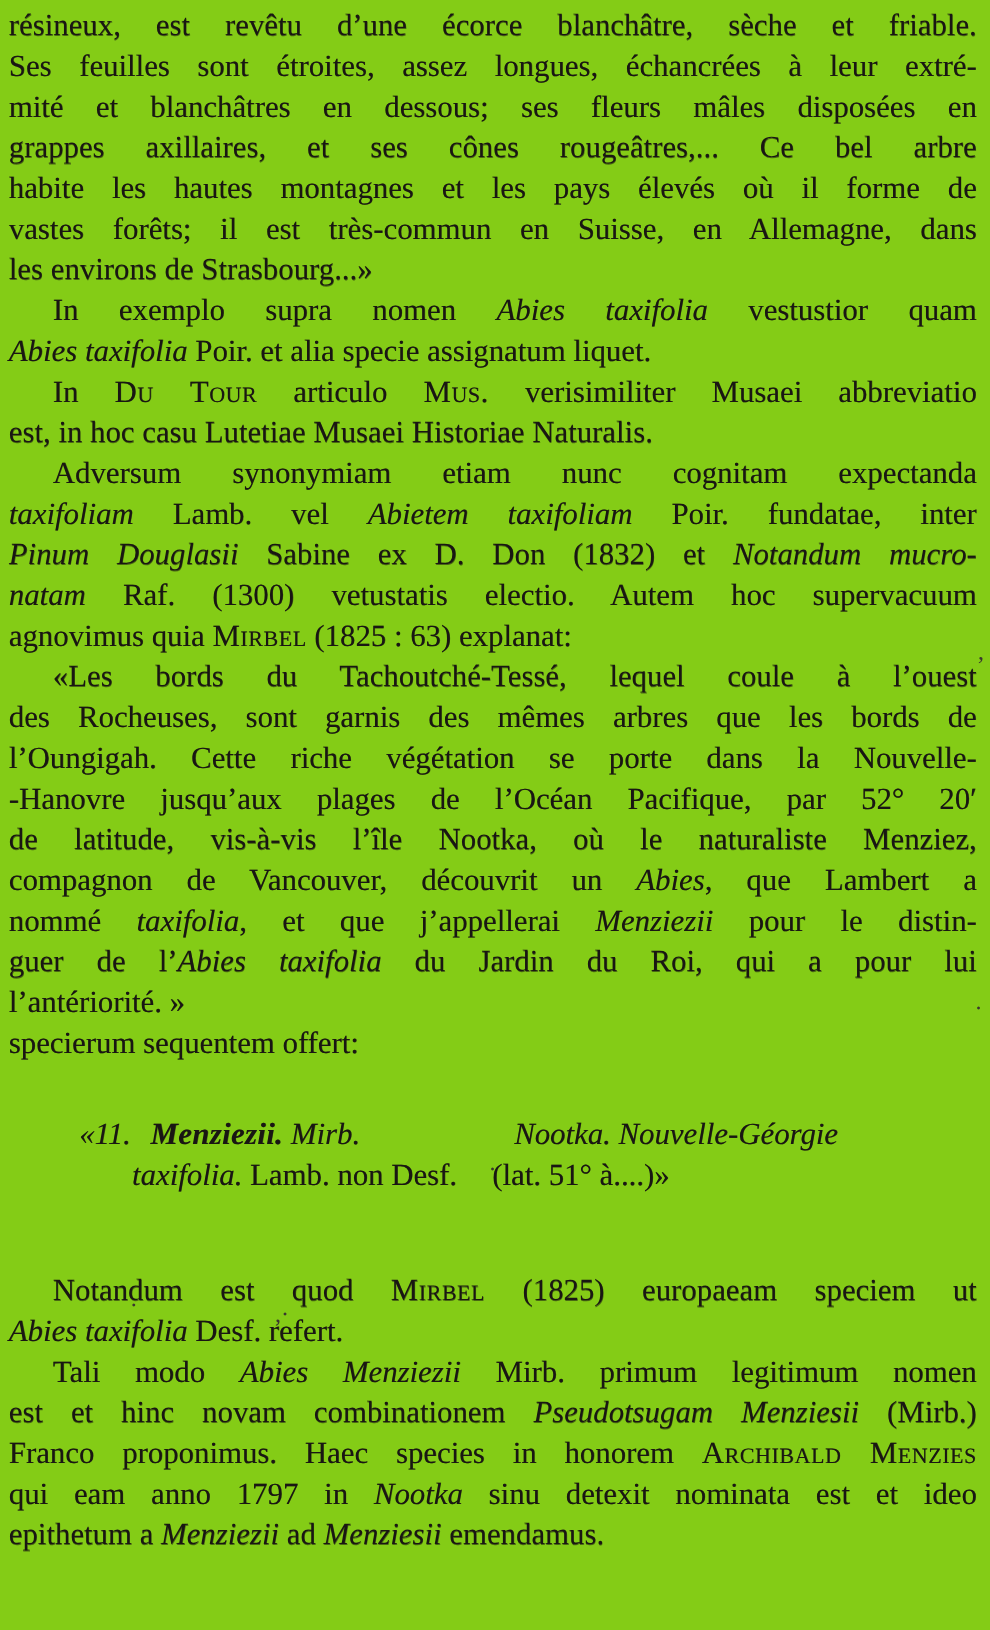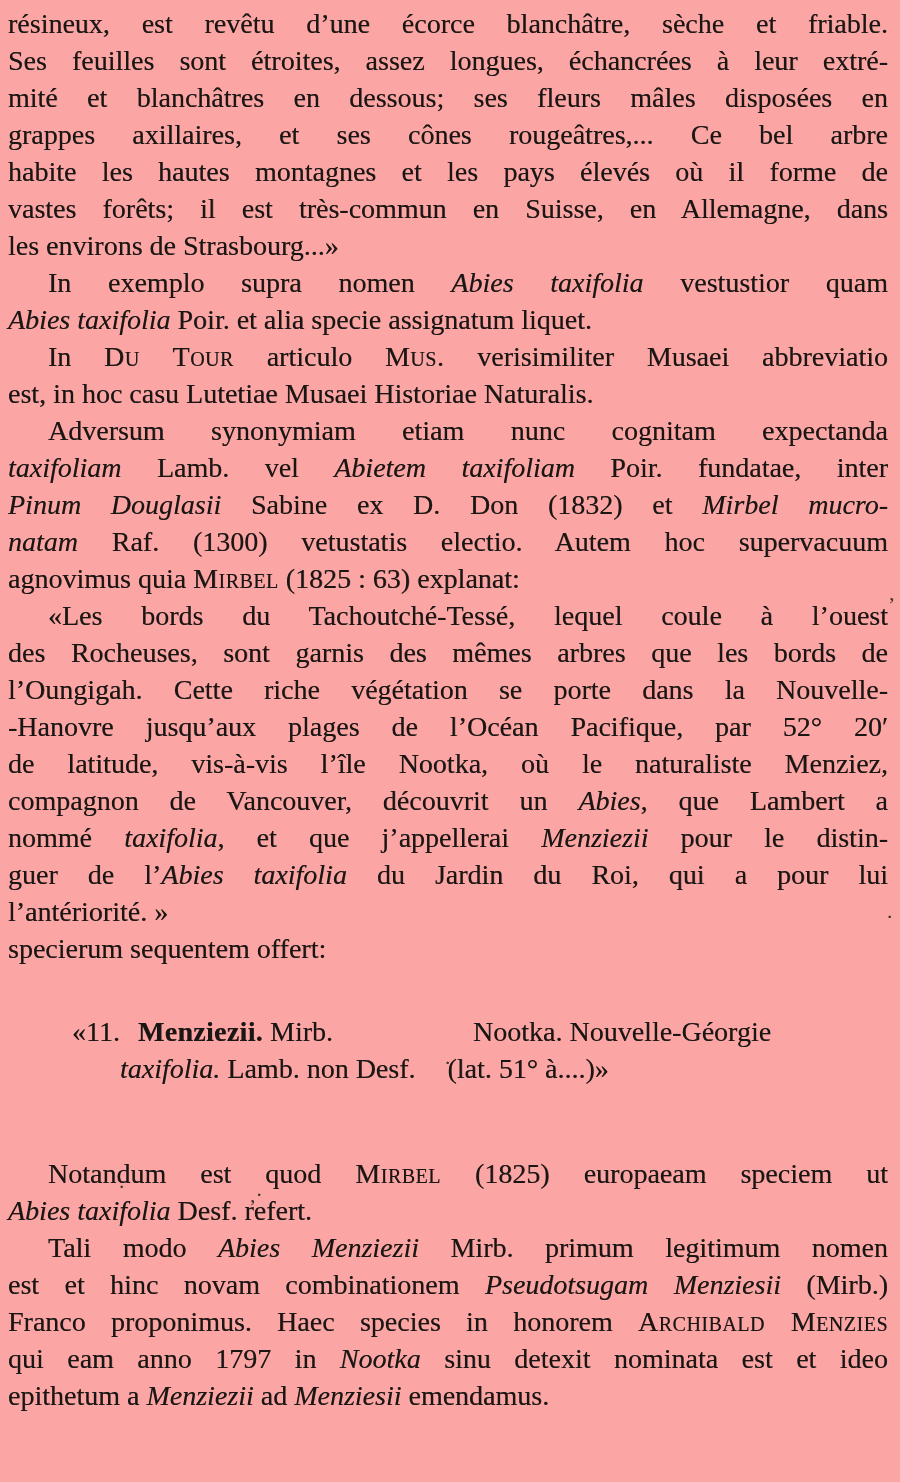--- a/index.html
+++ b/index.html
@@ -5,21 +5,21 @@
   html, body {
     margin: 0;
     padding: 0;
     background: #e8e8e4;
   }
   #page {
     position: relative;
     width: 900px;
     height: 1482px;
     margin: 0 auto;
-    background: #fca5a5;
+    background: #84cc16;
     color: #191613;
     font-family: "Liberation Serif", "DejaVu Serif", serif;
     font-size: 28px;
     overflow: hidden;
     box-sizing: border-box;
     padding: 5px 12px 0 8px;
     text-shadow: 0.3px 0.3px 0 rgba(25,22,19,0.55);
   }
   .para { margin: 0; }
   .line {
@@ -64,40 +64,40 @@
         <div class="line fill" style="text-indent: 40px;"><span class="run">In exemplo supra nomen </span><span class="run i">Abies taxifolia</span><span class="run"> vestustior quam</span></div>
         <div class="line"><span class="run i">Abies taxifolia</span><span class="run"> Poir. et alia specie assignatum liquet.</span></div>
       </div>
       <div class="para">
         <div class="line fill" style="text-indent: 40px;"><span class="run">In </span><span class="run sc">Du Tour</span><span class="run"> articulo </span><span class="run sc">Mus.</span><span class="run"> verisimiliter Musaei abbreviatio</span></div>
         <div class="line"><span class="run">est, in hoc casu Lutetiae Musaei Historiae Naturalis.</span></div>
       </div>
       <div class="para">
         <div class="line fill" style="text-indent: 40px;"><span class="run">Adversum synonymiam etiam nunc cognitam expectanda</span></div>
         <div class="line fill"><span class="run i">taxifoliam</span><span class="run"> Lamb. vel </span><span class="run i">Abietem taxifoliam</span><span class="run"> Poir. fundatae, inter</span></div>
-        <div class="line fill"><span class="run i">Pinum Douglasii</span><span class="run"> Sabine ex D. Don (1832) et </span><span class="run i">Mirbel mucro-</span></div>
+        <div class="line fill"><span class="run i">Pinum Douglasii</span><span class="run"> Sabine ex D. Don (1832) et </span><span class="run i">Notandum mucro-</span></div>
         <div class="line fill"><span class="run i">natam</span><span class="run"> Raf. (1300) vetustatis electio. Autem hoc supervacuum</span></div>
         <div class="line"><span class="run">agnovimus quia </span><span class="run sc">Mirbel</span><span class="run"> (1825 : 63) explanat:</span></div>
       </div>
       <div class="para">
         <div class="line fill" style="text-indent: 40px;"><span class="run">«Les bords du Tachoutché-Tessé, lequel coule à l’ouest</span></div>
         <div class="line fill"><span class="run">des Rocheuses, sont garnis des mêmes arbres que les bords de</span></div>
         <div class="line fill"><span class="run">l’Oungigah. Cette riche végétation se porte dans la Nouvelle-</span></div>
         <div class="line fill"><span class="run">-Hanovre jusqu’aux plages de l’Océan Pacifique, par 52° 20′</span></div>
         <div class="line fill"><span class="run">de latitude, vis-à-vis l’île Nootka, où le naturaliste Menziez,</span></div>
         <div class="line fill"><span class="run">compagnon de Vancouver, découvrit un </span><span class="run i">Abies</span><span class="run">, que Lambert a</span></div>
         <div class="line fill"><span class="run">nommé </span><span class="run i">taxifolia</span><span class="run">, et que j’appellerai </span><span class="run i">Menziezii</span><span class="run"> pour le distin-</span></div>
         <div class="line fill"><span class="run">guer de l’</span><span class="run i">Abies taxifolia</span><span class="run"> du Jardin du Roi, qui a pour lui</span></div>
         <div class="line"><span class="run">l’antériorité. »</span></div>
       </div>
       <div class="para">
         <div class="line"><span class="run">specierum sequentem offert:</span></div>
       </div>
       <div class="para" style="margin-top: 46px; margin-bottom: 68px;">
-        <div class="line" style="margin-left: 64px;"><span class="run">«11.</span><span class="gap" style="width: 18px;"></span><span class="run b">Menziezii.</span><span class="run"> Mirb.</span><span class="gap" style="width: 140px;"></span><span class="run">Nootka. Nouvelle-Géorgie</span></div>
+        <div class="line" style="margin-left: 64px; font-style: italic;"><span class="run">«11.</span><span class="gap" style="width: 18px;"></span><span class="run b">Menziezii.</span><span class="run"> Mirb.</span><span class="gap" style="width: 140px;"></span><span class="run">Nootka. Nouvelle-Géorgie</span></div>
         <div class="line" style="margin-left: 112px;"><span class="run i">taxifolia.</span><span class="run"> Lamb. non Desf.</span><span class="gap" style="width: 32px;"></span><span class="run">(lat. 51° à....)»</span></div>
       </div>
       <div class="para">
         <div class="line fill" style="text-indent: 40px;"><span class="run">Notandum est quod </span><span class="run sc">Mirbel</span><span class="run"> (1825) europaeam speciem ut</span></div>
         <div class="line"><span class="run i">Abies taxifolia</span><span class="run"> Desf. refert.</span></div>
       </div>
       <div class="para">
         <div class="line fill" style="text-indent: 40px;"><span class="run">Tali modo </span><span class="run i">Abies Menziezii</span><span class="run"> Mirb. primum legitimum nomen</span></div>
         <div class="line fill"><span class="run">est et hinc novam combinationem </span><span class="run i">Pseudotsugam Menziesii</span><span class="run"> (Mirb.)</span></div>
         <div class="line fill"><span class="run">Franco proponimus. Haec species in honorem </span><span class="run sc">Archibald Menzies</span></div>

